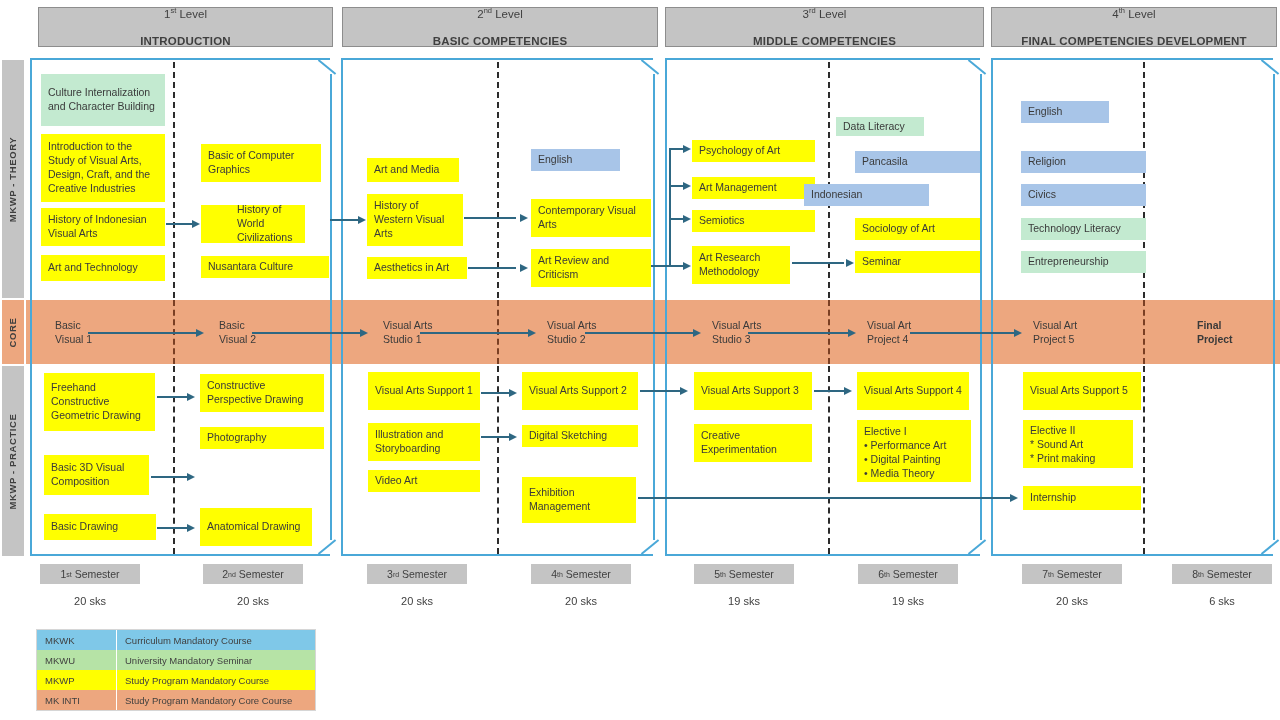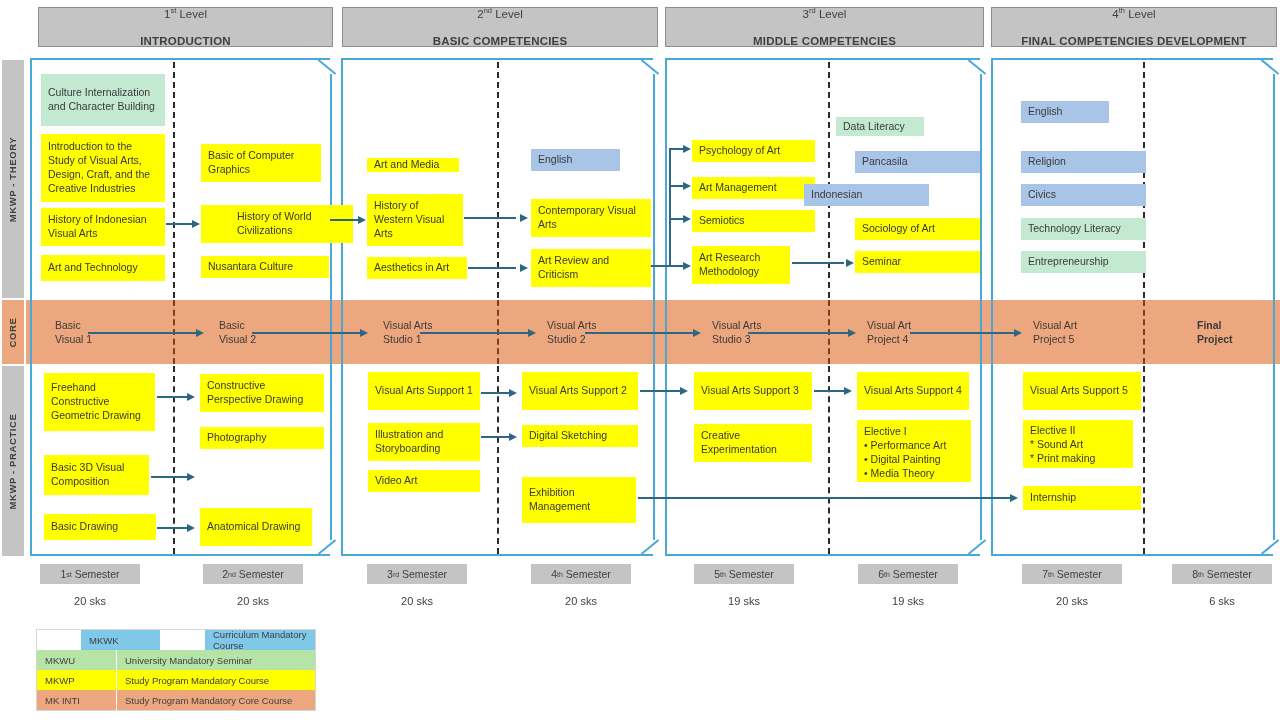--- a/index.html
+++ b/index.html
@@ -93,21 +93,21 @@
   }
 
   
   #legend{ position:absolute; left:36px; top:629px; width:280px; border:1px solid #d6d6d6; }
   #legend .lrow{ display:flex; height:20px; align-items:stretch; }
   #legend .lcode{
     width:80px; display:flex; align-items:center; padding-left:8px;
     font-size:9.5px; color:#3f3f3f; border-right:1px solid #ffffff;
   }
   #legend .ldesc{ flex:1; display:flex; align-items:center; padding-left:8px; font-size:9.5px; color:#3f3f3f; }
-  #legend .r0 .lcode,#legend .r0 .ldesc{ background:#7fc8e8;margin-left:44px; }
+  #legend .r0 .lcode,#legend .r0 .ldesc{ background:#7fc8e8; }
   #legend .r1 .lcode,#legend .r1 .ldesc{ background:#b6e3a6; }
   #legend .r2 .lcode,#legend .r2 .ldesc{ background:#ffff00; }
   #legend .r3 .lcode,#legend .r3 .ldesc{ background:#eda77f; }
 </style>
 </head>
 <body>
 
 <div id="root">
 
   <div class="level-hdr" style="left:38px;width:295px;">
@@ -171,27 +171,27 @@
   <div class="sem-div" style="left:1143px;top:62px;height:236px;"></div>
   <div class="sem-div on-core" style="left:1143px;top:300px;height:64px;"></div>
   <div class="sem-div" style="left:1143px;top:366px;height:188px;"></div>
 
   <div class="cb mkwu" style="left:41px;top:74px;width:124px;height:52px;">Culture Internalization and Character Building</div>
   <div class="cb mkwp" style="left:41px;top:134px;width:124px;height:68px;">Introduction to the Study of Visual Arts, Design, Craft, and the Creative Industries</div>
   <div class="cb mkwp" style="left:41px;top:208px;width:124px;height:38px;">History of Indonesian Visual Arts</div>
   <div class="cb mkwp" style="left:41px;top:255px;width:124px;height:26px;">Art and Technology</div>
 
   <div class="cb mkwp" style="left:201px;top:144px;width:120px;height:38px;">Basic of Computer Graphics</div>
-  <div class="cb mkwp" style="left:201px;top:205px;width:152px;height:38px;padding-left:36px;">History of World Civilizations</div>
+  <div class="cb mkwp" style="left:201px;top:205px;width:104px;height:38px;padding-left:36px;">History of World Civilizations</div>
   <div class="cb mkwp" style="left:201px;top:256px;width:128px;height:22px;">Nusantara Culture</div>
 
   <div class="conn h" style="left:166px;top:223px;width:28px;"></div>
   <div class="arrowhead" style="left:192px;top:219.5px;"></div>
 
-  <div class="cb mkwp" style="left:367px;top:158px;width:92px;height:14px;">Art and Media</div>
+  <div class="cb mkwp" style="left:367px;top:158px;width:92px;height:24px;">Art and Media</div>
   <div class="cb mkwp" style="left:367px;top:194px;width:96px;height:52px;">History of Western Visual Arts</div>
   <div class="cb mkwp" style="left:367px;top:257px;width:100px;height:22px;">Aesthetics in Art</div>
 
   <div class="conn h" style="left:330px;top:219px;width:30px;"></div>
   <div class="arrowhead" style="left:358px;top:215.5px;"></div>
 
   <div class="cb mkwk" style="left:531px;top:149px;width:89px;height:22px;">English</div>
   <div class="cb mkwp" style="left:531px;top:199px;width:120px;height:38px;">Contemporary Visual Arts</div>
   <div class="cb mkwp" style="left:531px;top:249px;width:120px;height:38px;">Art Review and Criticism</div>
 

